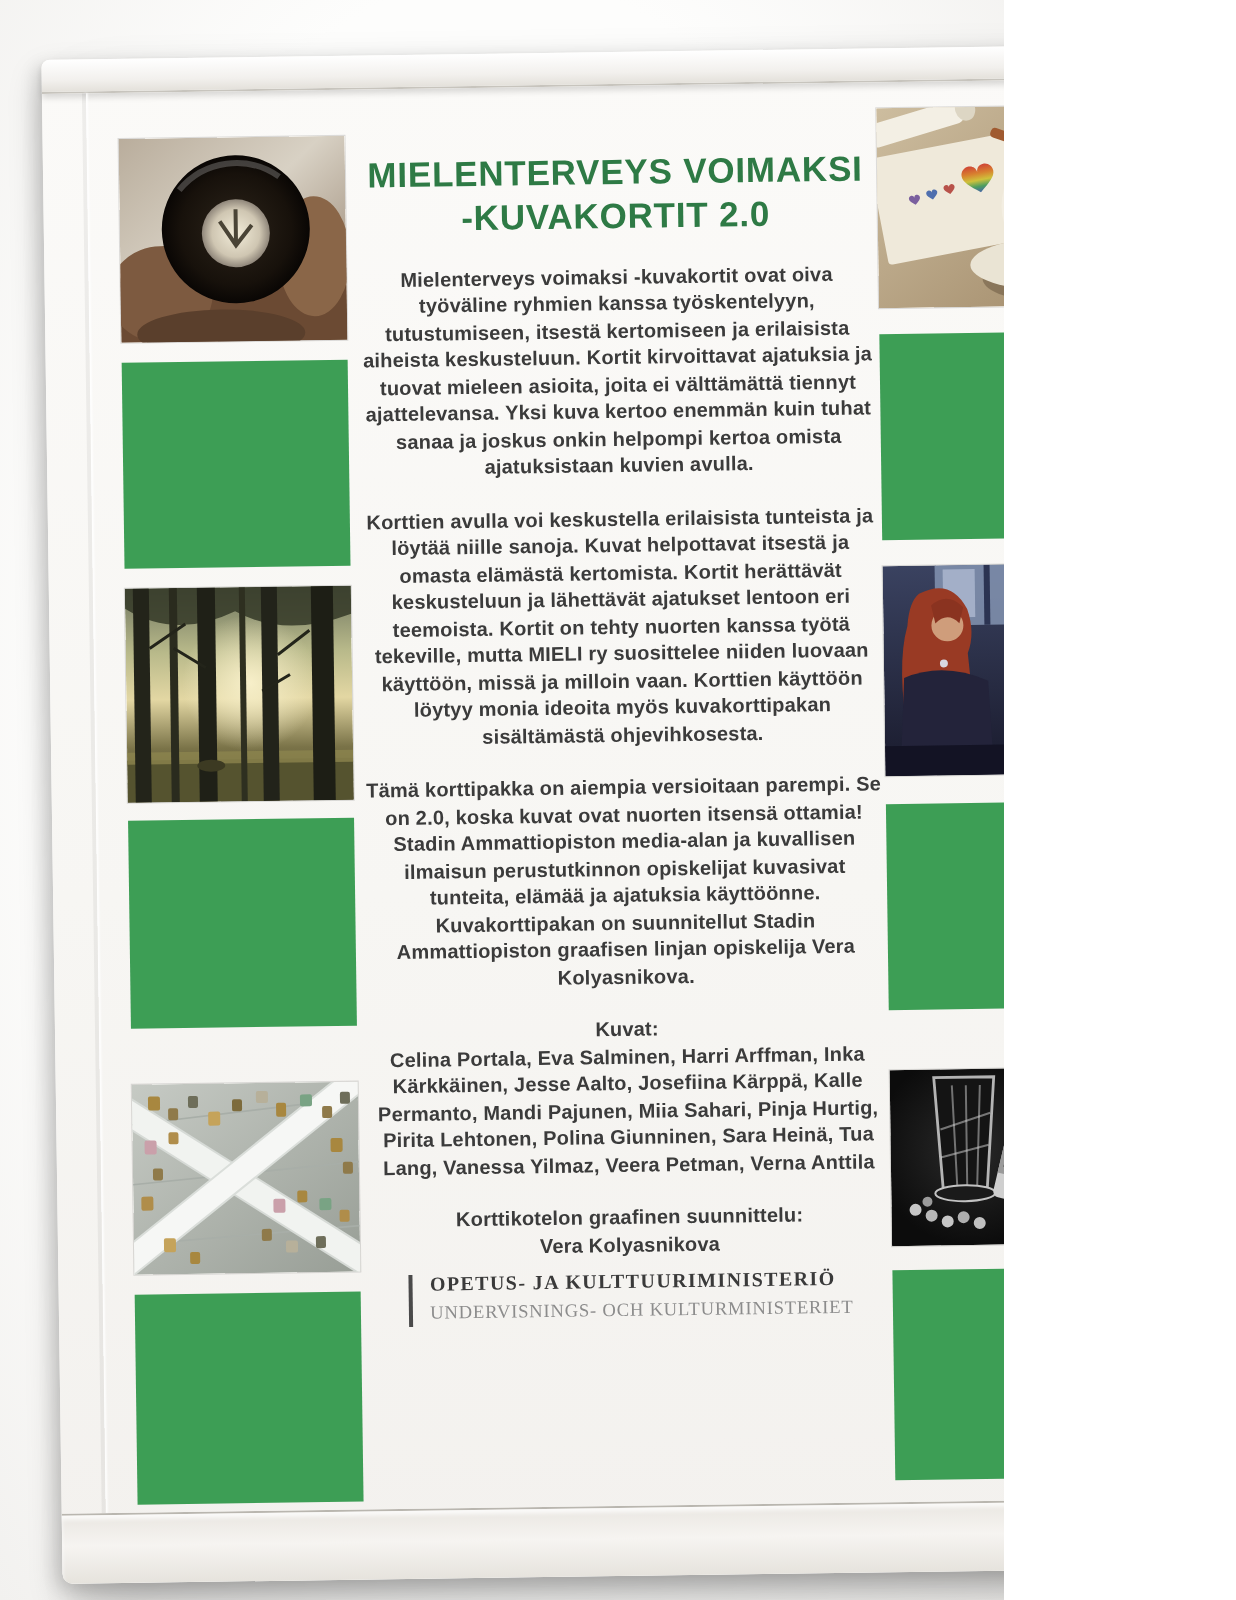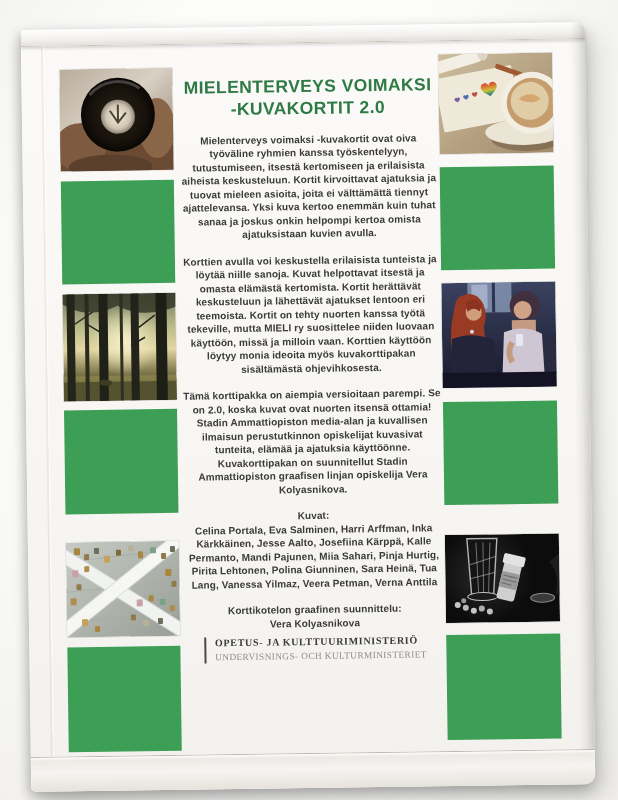--- a/index.html
+++ b/index.html
@@ -1,16 +1,16 @@
 <!DOCTYPE html>
 <html style="--accent-green: #3d9e55; --title-green: #2e7a45;"><head>
 <meta charset="utf-8">
 <style>
   html,body{margin:0;padding:0;}
-  .stage{position:relative;width:618px;height:800px;overflow:hidden;
+  .stage{position:relative;width:502px;height:800px;overflow:hidden;
     background:radial-gradient(ellipse at 50% 45%, #fdfdfc 60%, #f2f1ef 100%);
     font-family:"Liberation Sans", sans-serif;}
   .box{position:absolute;left:26px;top:26px;width:564px;height:762px;
     background:linear-gradient(180deg,#fbfaf8 0%,#f7f6f3 55%,#f3f1ee 100%);
     transform:rotate(-0.8deg);
     border-radius:4px 9px 10px 5px;
     box-shadow:0 8px 16px rgba(0,0,0,.25), 16px 14px 30px rgba(0,0,0,.10), -4px 2px 8px rgba(0,0,0,.08);}
   .lid-top{position:absolute;top:0;left:0;right:0;height:16px;
     background:linear-gradient(180deg,#ffffff 0%,#f2f0ed 65%,#e4e1db 100%);
     border-bottom:1px solid #c7c4bd;border-radius:4px 9px 0 0;

